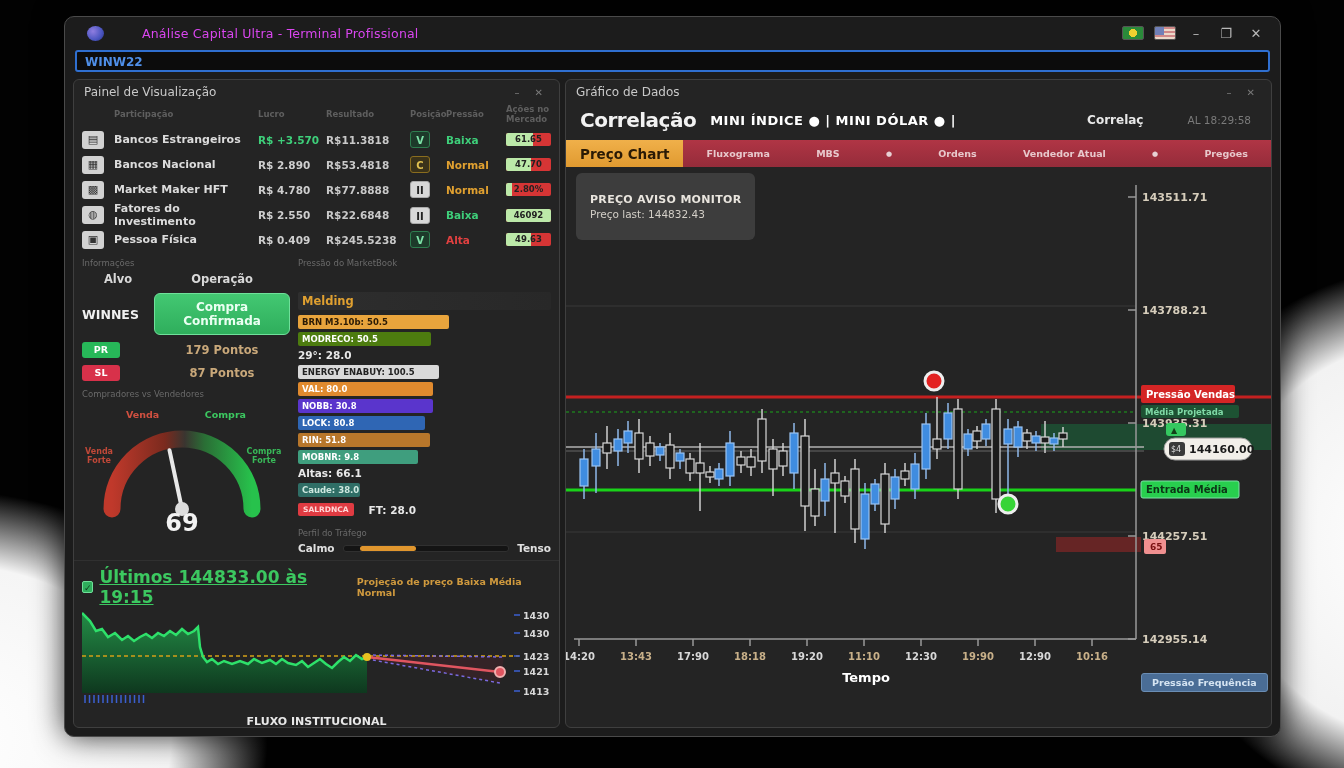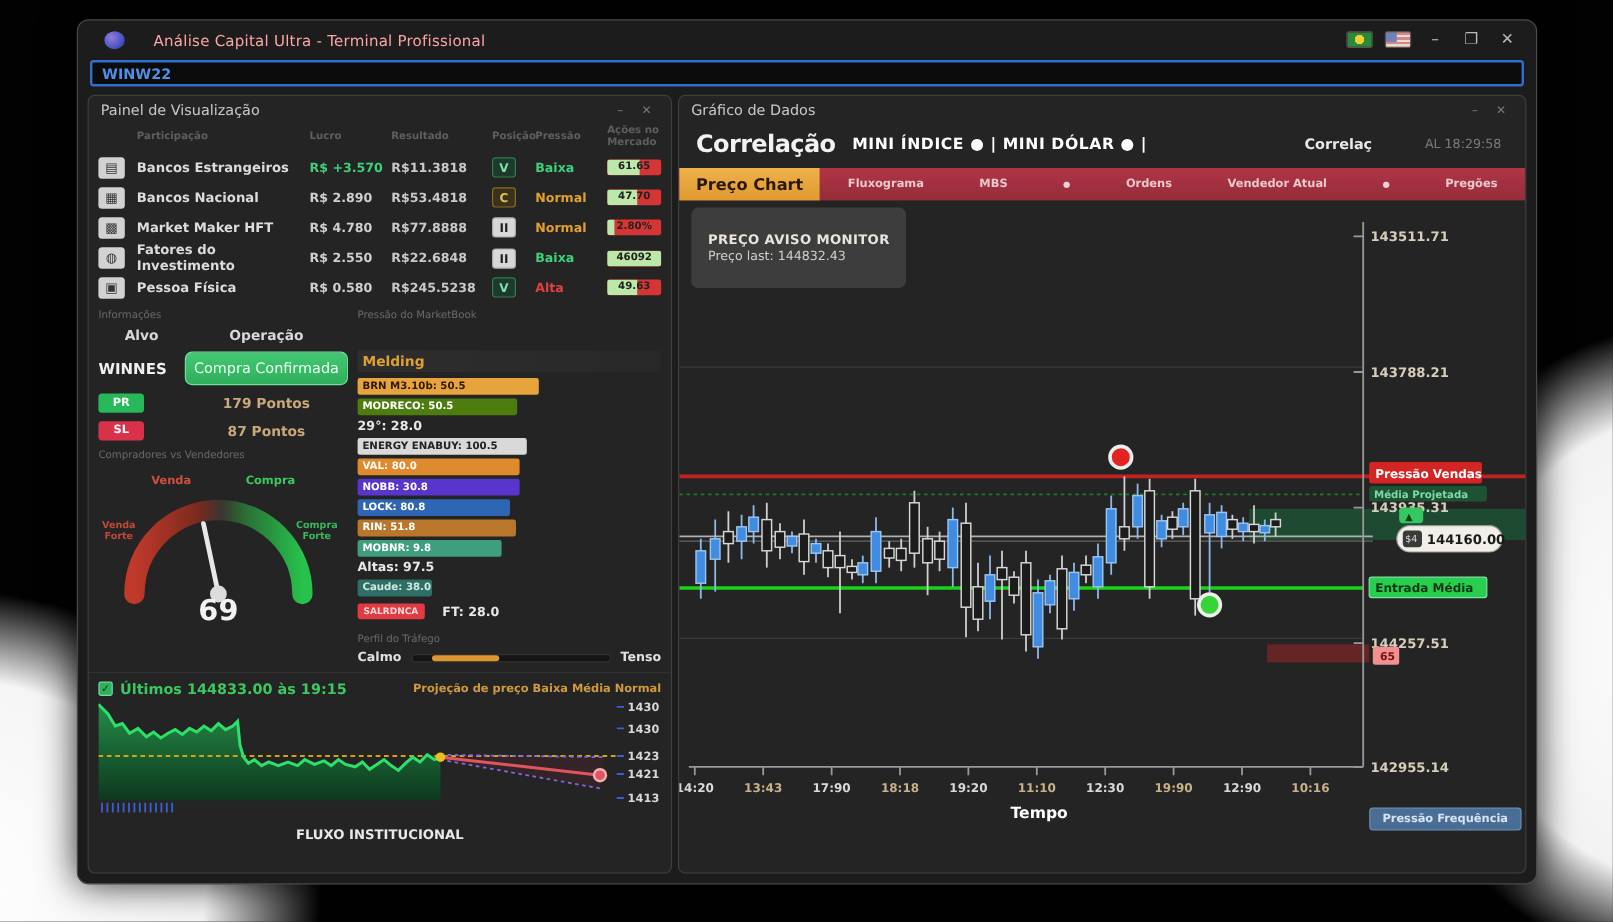--- a/index.html
+++ b/index.html
@@ -11,21 +11,21 @@
       #020202;
   }
   #window { position:absolute; left:64px; top:16px; width:1217px; height:721px;
     background:#1c1c1c; border:1px solid #4a4a4a; border-radius:10px;
     box-shadow:0 0 30px rgba(0,0,0,.8); overflow:hidden; display:flex; flex-direction:column; }
 
   
   .titlebar { height:32px; display:flex; align-items:center; padding:0 14px; gap:10px; }
   .app-icon { width:17px; height:15px; border-radius:50%;
     background:radial-gradient(circle at 35% 35%, #8f7de0, #4a55c0 60%, #2a2f80); margin-left:8px; }
-  .app-title { color:#fca5a5; font-size:12.5px; letter-spacing:.2px; margin-left:14px; flex:1; }
+  .app-title { color:#d946ef; font-size:12.5px; letter-spacing:.2px; margin-left:28px; flex:1; }
   .flag { width:22px; height:14px; border-radius:2px; border:1px solid #555; }
   .flag-br { background:radial-gradient(circle at 50% 50%, #f0d030 0 4px, #2a8a3a 4px); }
   .flag-us { background:linear-gradient(#c07070 0 0) left top/9px 8px no-repeat,
     repeating-linear-gradient(#d89090 0 2px, #e8d8c8 2px 4px); background-color:#e0c8b8; }
   .flag-us { background-image:linear-gradient(#7080b8,#7080b8), repeating-linear-gradient(#d08888 0 2px,#ecd9c9 2px 4px); background-size:9px 8px,100% 100%; background-repeat:no-repeat; }
   .winctl { color:#b8b8b8; font-size:13px; width:20px; text-align:center; cursor:default; }
 
   
   .menubar { display:flex; gap:8px; padding:3px 10px 5px; }
   .menu-btn { background:linear-gradient(#3ed468,#27b24e); color:#0d3d1d; font-weight:bold;
@@ -59,21 +59,21 @@
   .pbar-fill { position:absolute; left:0; top:0; bottom:0; background:#bce9a9; }
   .pbar-label { position:absolute; inset:0; text-align:center; font-size:8.5px; font-weight:bold;
     color:#222; line-height:13px; }
 
   .mid-grid { display:grid; grid-template-columns:208px 1fr; padding:6px 8px 0; column-gap:8px; }
   .sec-label { color:#6a6a6a; font-size:8.5px; margin-bottom:4px; }
   .op-grid { display:grid; grid-template-columns:72px 1fr; row-gap:7px; align-items:center; }
   .op-col-head { color:#d8d8d8; font-size:11.5px; font-weight:bold; }
   .op-symbol { color:#f0f0f0; font-size:12.5px; font-weight:bold; }
   .confirm-btn { background:linear-gradient(#43c872,#2fae5c); border:1px solid #6fe09a; color:#eafff2;
-    font-size:12px; font-weight:normal; border-radius:6px; padding:6px 4px; text-align:center; }
+    font-size:12px; font-weight:bold; border-radius:6px; padding:6px 4px; text-align:center; }
   .mini-badge { width:38px; height:16px; border-radius:3px; color:#fff; font-size:9.5px; font-weight:bold;
     text-align:center; line-height:16px; }
   .badge-green { background:#27b859; }
   .badge-red { background:#d8314a; }
   .pontos { color:#c9a87a; font-size:11.5px; font-weight:bold; text-align:center; }
 
   .gauge-wrap { position:relative; width:200px; height:128px; margin-top:10px; }
   .gauge-value { position:absolute; left:0; right:0; top:100px; text-align:center; color:#f2f2f2;
     font-size:24px; font-weight:bold; }
   .glab { position:absolute; font-size:9.5px; font-weight:bold; }
@@ -95,21 +95,21 @@
   .traf-track { flex:1; height:7px; background:#141414; border:1px solid #303030; border-radius:3px; position:relative; }
   .traf-seg { position:absolute; left:10%; width:34%; top:0; bottom:0; background:#e0962e; border-radius:3px; }
 
   .win-sec { padding:4px 8px 0; border-top:1px solid #303030; margin-top:6px; }
   .win-head { display:flex; align-items:baseline; gap:12px; }
   .win-symbol { color:#f5f5f5; font-size:19px; font-weight:bold; }
   .win-change { color:#3cc860; font-size:11.5px; font-weight:bold; }
   .win-sub { display:flex; align-items:center; gap:6px; margin-top:2px; }
   .win-check { width:12px; height:12px; background:#2fae5c; border:1px solid #6fe09a; border-radius:2px;
     color:#0d3d1d; font-size:9px; line-height:12px; text-align:center; }
-  .win-last { color:#3cc860; font-size:12px; font-weight:bold; }
+  .win-last { color:#3cc860; font-size:17px; font-weight:bold;text-decoration:underline; }
   .win-proj { margin-left:auto; color:#d09a3e; font-size:9.5px; font-weight:bold; }
 
   .fluxo-title { text-align:center; color:#e8e8e8; font-size:11px; font-weight:bold; margin-top:2px; }
 
   
   #right-panel { flex:1; display:flex; flex-direction:column; min-width:0; }
   .rp-header { display:flex; align-items:center; padding:6px 14px 8px; gap:14px; }
   .rp-correl { color:#f2f2f2; font-size:20px; font-weight:bold; letter-spacing:-.5px; }
   .rp-instruments { color:#ffffff; font-size:13px; font-weight:bold; letter-spacing:.5px; }
   .rp-right-label { margin-left:auto; color:#e8e8e8; font-size:12px; font-weight:bold; }
@@ -209,21 +209,21 @@
               <div class="pos-badge" style="background: rgb(216, 216, 216); color: rgb(34, 34, 34); border: 1px solid rgb(170, 170, 170);">II</div>
               <div class="cell" style="color: rgb(62, 207, 122);">Baixa</div>
               <div class="pbar">
                 <div class="pbar-fill" style="width: 100%;"></div>
                 <div class="pbar-label">46092</div>
               </div>
             </div>
             <div class="tbl-row">
               <div class="row-icon">▣</div>
               <div class="cell-name">Pessoa Física</div>
-              <div class="cell" style="color: rgb(207, 207, 207);">R$ 0.580</div>
+              <div class="cell" style="color: rgb(207, 207, 207);">R$ 0.409</div>
               <div class="cell">R$245.5238</div>
               <div class="pos-badge" style="background: rgb(29, 58, 42); color: rgb(126, 226, 168); border: 1px solid rgb(46, 125, 79);">V</div>
               <div class="cell" style="color: rgb(224, 64, 64);">Alta</div>
               <div class="pbar">
                 <div class="pbar-fill" style="width: 55%;"></div>
                 <div class="pbar-label">49.63</div>
               </div>
             </div>
           </div>
       </div>
@@ -275,21 +275,21 @@
           <div id="mb-bars">
               <div class="mb-bar" style="background: rgb(232, 164, 60); color: rgb(42, 26, 5); width: 151px;">BRN M3.10b: 50.5</div>
               <div class="mb-bar" style="background: #4d7c0f; color: rgb(255, 255, 255); width: 133px;">MODRECO: 50.5</div>
               <div class="mb-text">29°: 28.0</div>
               <div class="mb-bar" style="background: rgb(217, 217, 217); color: rgb(34, 34, 34); width: 141px;">ENERGY ENABUY: 100.5</div>
               <div class="mb-bar" style="background: rgb(224, 138, 46); color: rgb(255, 255, 255); width: 135px;">VAL: 80.0</div>
               <div class="mb-bar" style="background: rgb(90, 53, 204); color: rgb(255, 255, 255); width: 135px;">NOBB: 30.8</div>
               <div class="mb-bar" style="background: rgb(47, 102, 180); color: rgb(255, 255, 255); width: 127px;">LOCK: 80.8</div>
               <div class="mb-bar" style="background: rgb(184, 119, 43); color: rgb(255, 255, 255); width: 132px;">RIN: 51.8</div>
               <div class="mb-bar" style="background: rgb(63, 158, 126); color: rgb(255, 255, 255); width: 120px;">MOBNR: 9.8</div>
-              <div class="mb-text">Altas: 97.5</div>
+              <div class="mb-text">Altas: 66.1</div>
               <div class="mb-bar" style="background: rgb(47, 110, 102); color: rgb(207, 232, 224); width: 62px;">Caude: 38.0</div>
               <div class="mb-chip-row">
                 <span class="mb-chip">SALRDNCA</span>
                 <span class="mb-text" style="margin: 0px;">FT: 28.0</span>
               </div>
             </div>
           <div class="sec-label" style="margin-top:12px">Perfil do Tráfego</div>
           <div class="traf-row">
             <span class="traf-label">Calmo</span>
             <div class="traf-track">

